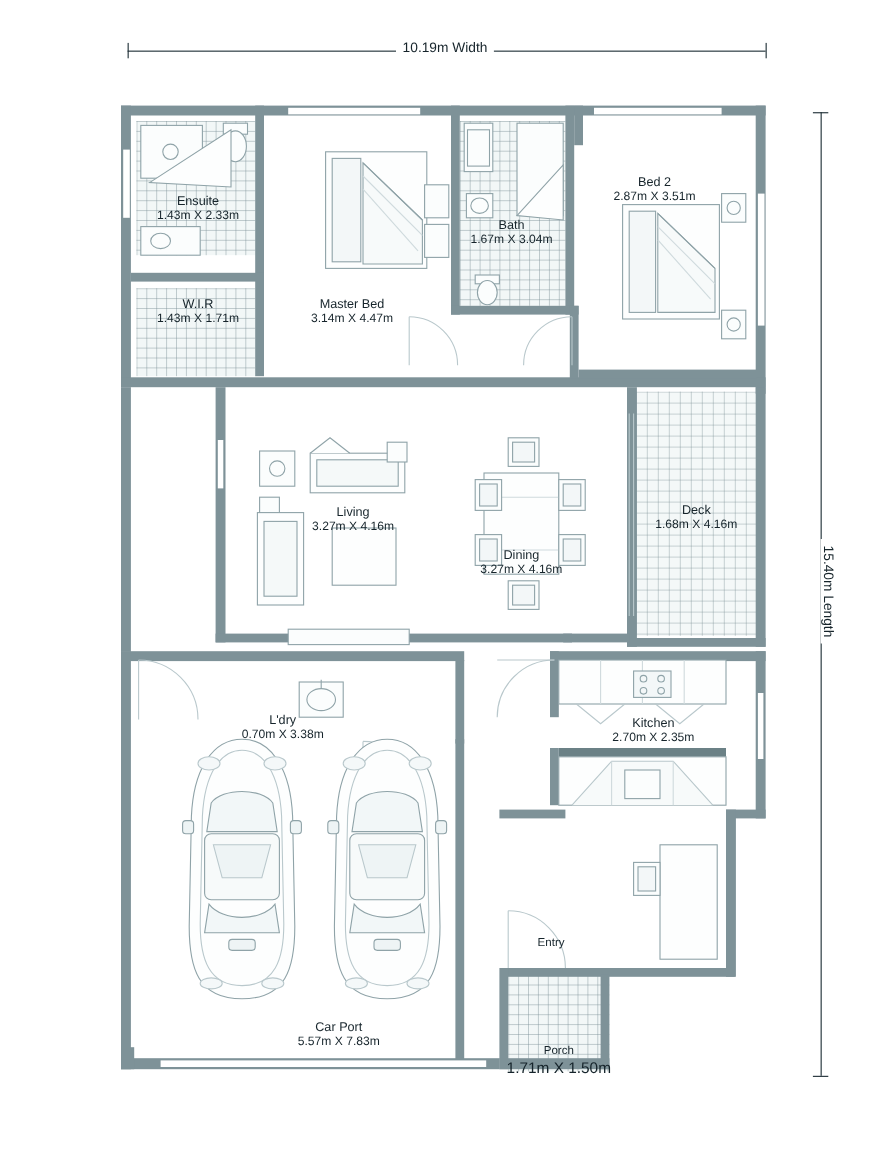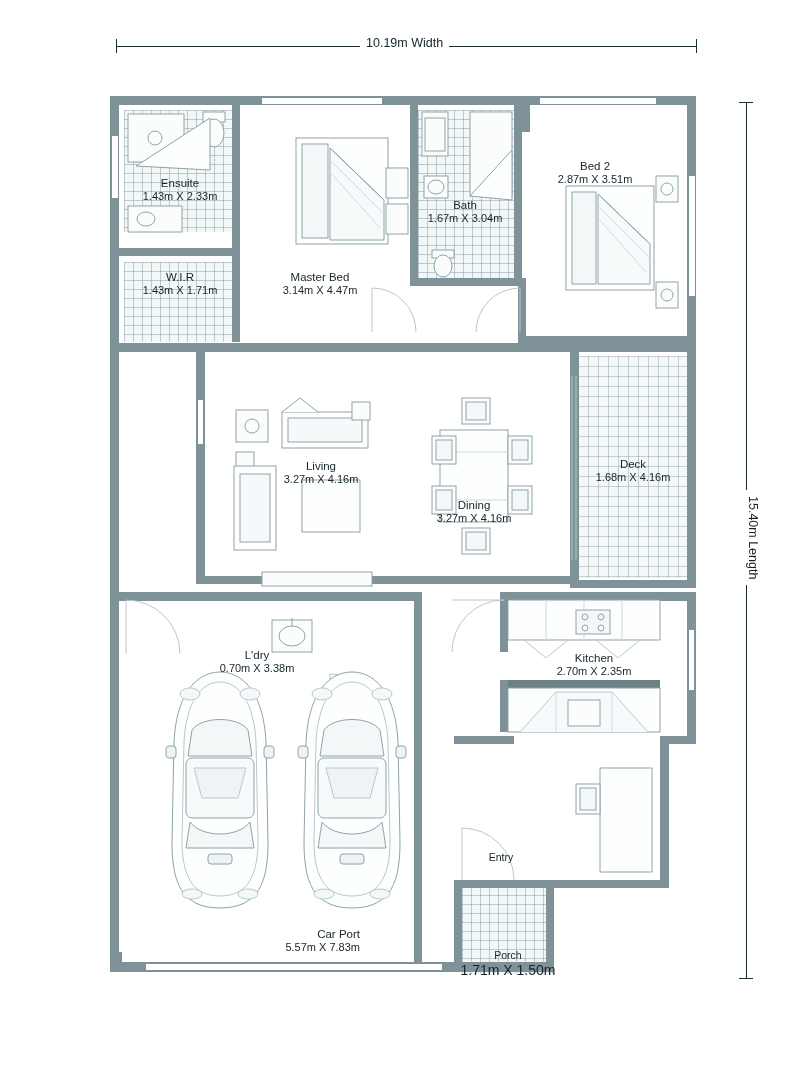--- a/index.html
+++ b/index.html
@@ -404,18 +404,18 @@
 
   <div class="lbl small" style="left:456px; top:851px; width:90px;">
     <span class="name">Entry</span>
   </div>
 
   <div class="lbl small" style="left:452px; top:913px; width:112px;margin-top:36px;">
     <span class="name">Porch</span>
     <span class="size">1.71m X 1.50m</span>
   </div>
 
-  <div class="lbl" style="left:220px; top:927px; width:140px;text-align:right;">
+  <div class="lbl" style="left:238px; top:927px; width:140px;">
     <span class="name">Car Port</span>
     <span class="size">5.57m X 7.83m</span>
   </div>
 
 </div>
 
 </body></html>

